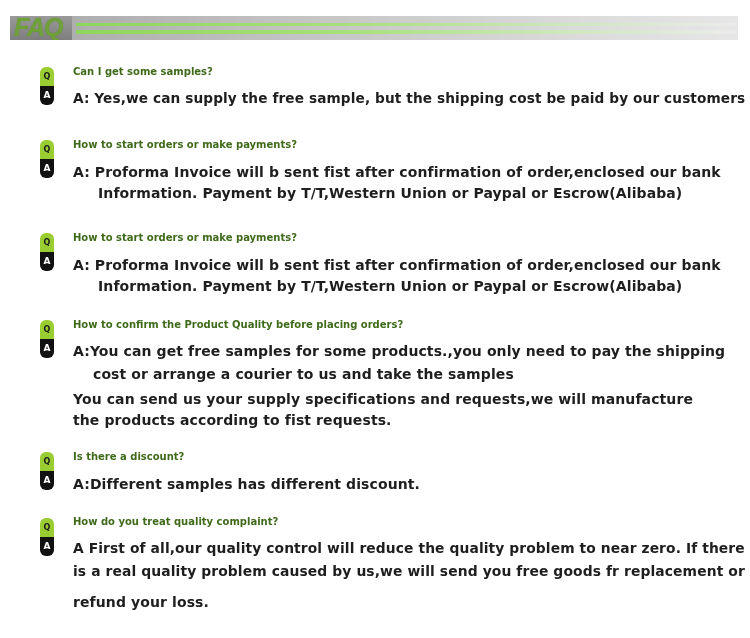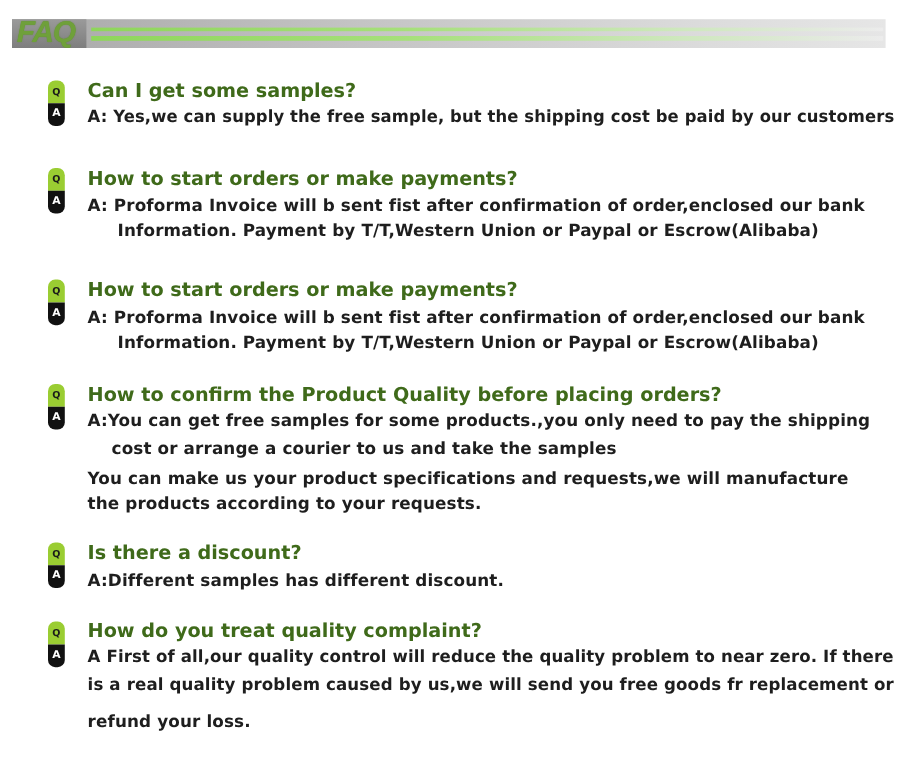--- a/index.html
+++ b/index.html
@@ -18,21 +18,21 @@
     .header-line.l2 { top: 14px; width: 660px; height: 4px; }
 
     .faq-item { position: absolute; left: 0; width: 750px; }
     .qa-badge { position: absolute; left: 40px; width: 14px; height: 40px; }
     .qa-badge .q { position: absolute; left: 0; top: 0; width: 14px; height: 19px;
       background: #9acd32; border-radius: 6px 6px 0 0; color: #1a1a1a;
       font-size: 8px; font-weight: bold; text-align: center; line-height: 19px; }
     .qa-badge .a { position: absolute; left: 0; top: 19px; width: 14px; height: 19px;
       background: #111; border-radius: 0 0 6px 6px; color: #fff;
       font-size: 9px; font-weight: bold; text-align: center; line-height: 19px; }
-    .question { position: absolute; left: 73px; font-size: 16px; font-weight: bold;
+    .question { position: absolute; left: 73px; font-size: 10px; font-weight: bold;
       color: #3f6a1a; white-space: nowrap; }
     .answer-line { position: absolute; font-size: 14px; font-weight: bold; color: #1e1e1e;
       white-space: nowrap; letter-spacing: 0.1px; }
   </style>
 </head>
 <body>
 
 <div class="header-bar">
   <div class="header-faq-box">
     <span class="header-faq">FAQ</span>
@@ -71,22 +71,22 @@
 </div>
 
 <div class="faq-item" style="top:0;">
   <div class="qa-badge" style="top:320px;">
     <div class="q">Q</div>
     <div class="a">A</div>
   </div>
   <div class="question" style="top:319px;">How to confirm the Product Quality before placing orders?</div>
   <div class="answer-line" style="top:343px;left:73px;">A:You can get free samples for some products.,you only need to pay the shipping</div>
   <div class="answer-line" style="top:366px;left:73px;margin-left:20px;">cost or arrange a courier to us and take the samples</div>
-  <div class="answer-line" style="top:391px;left:73px;">You can make us your product specifications and requests,we will manufacture</div>
-  <div class="answer-line" style="top:412px;left:73px;">the products according to your requests.</div>
+  <div class="answer-line" style="top:391px;left:73px;">You can send us your supply specifications and requests,we will manufacture</div>
+  <div class="answer-line" style="top:412px;left:73px;">the products according to fist requests.</div>
 </div>
 
 <div class="faq-item" style="top:0;">
   <div class="qa-badge" style="top:452px;">
     <div class="q">Q</div>
     <div class="a">A</div>
   </div>
   <div class="question" style="top:451px;">Is there a discount?</div>
   <div class="answer-line" style="top:476px;left:73px;">A:Different samples has different discount.</div>
 </div>

